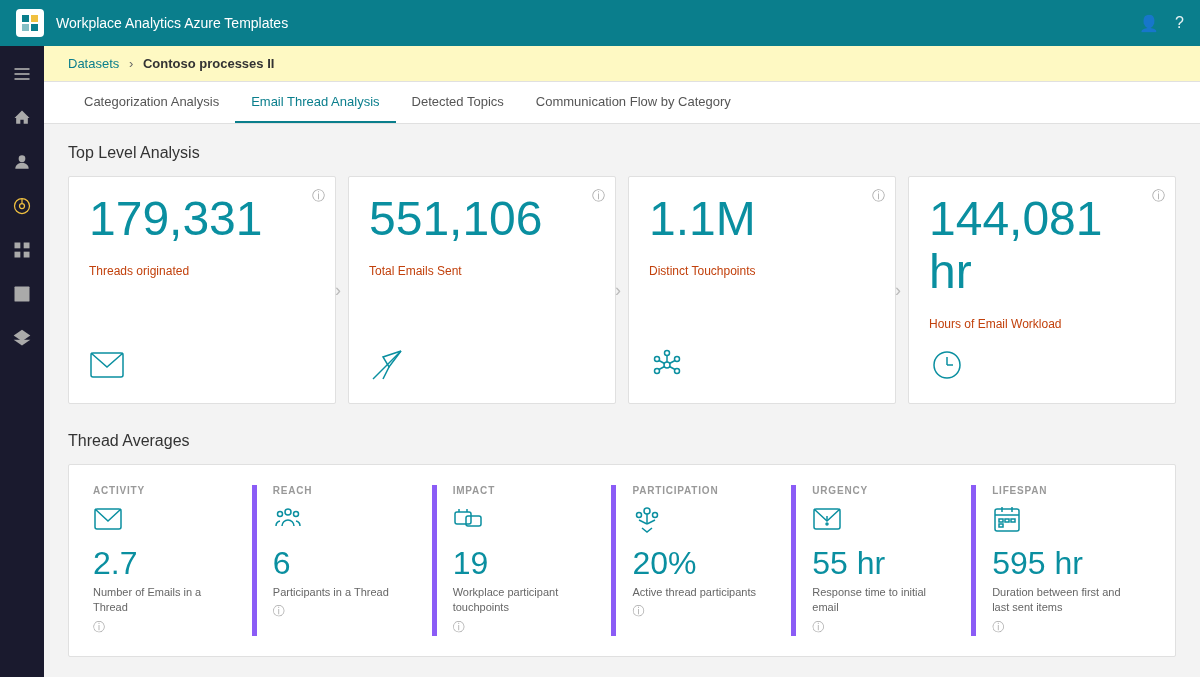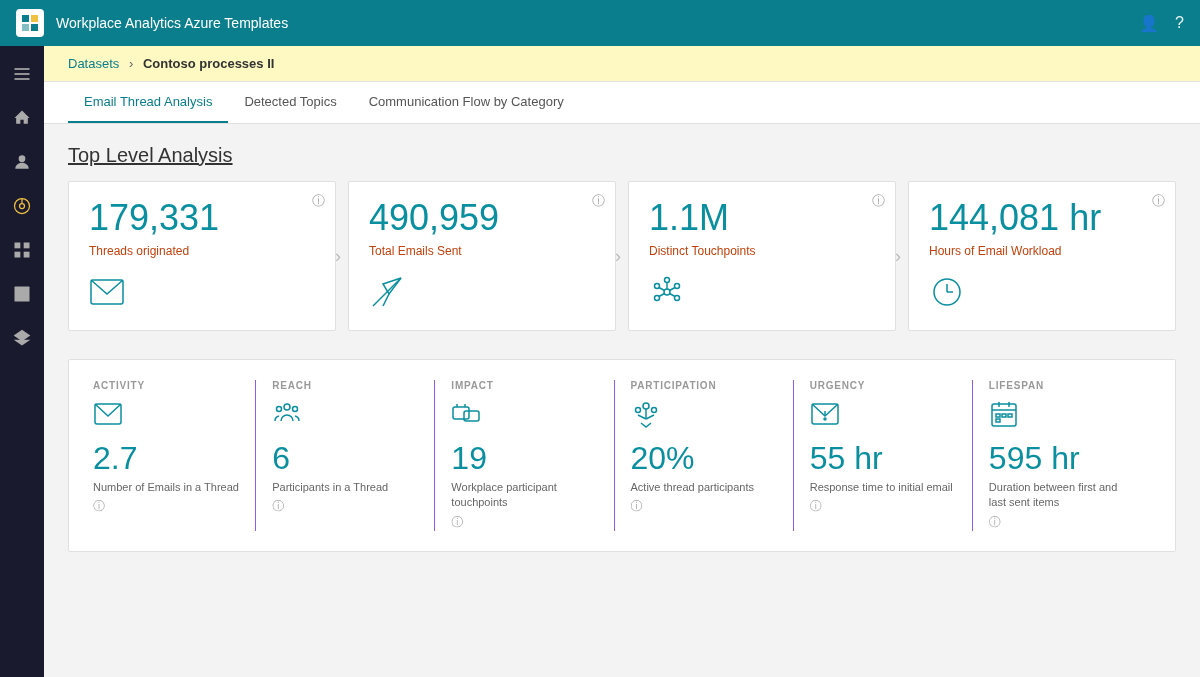--- a/index.html
+++ b/index.html
@@ -88,25 +88,24 @@
     .tab.active {
       color: #0a7e8c;
       border-bottom: 2px solid #0a7e8c;
       font-weight: 500;
     }
 
     
     .page-content { padding: 20px 24px; }
 
     .section-title {
-      font-size: 20px;
+      font-size: 16px;
       font-weight: 400;
       color: #333;
       margin-bottom: 14px;
-      text-decoration: underline;
     }
 
     
     .cards-row {
       display: flex;
       gap: 12px;
       margin-bottom: 28px;
     }
 
     .stat-card {
@@ -129,25 +128,25 @@
     .card-nav-arrow {
       position: absolute;
       right: -6px;
       top: 50%;
       transform: translateY(-50%);
       color: #bbb;
       font-size: 18px;
       z-index: 2;
     }
     .card-value {
-      font-size: 36px;
+      font-size: 48px;
       font-weight: 300;
       color: #0a8fa0;
       line-height: 1.1;
-      margin-bottom: 6px;
+      margin-bottom: 18px;
     }
     .card-label {
       font-size: 12px;
       color: #c2410c;
       margin-bottom: 16px;
     }
     .card-icon {
       margin-top: auto;
       color: #0a8fa0;
       font-size: 28px;
@@ -166,21 +165,21 @@
     .averages-row {
       display: flex;
       gap: 0;
     }
     .avg-item {
       flex: 1;
       display: flex;
       flex-direction: column;
       align-items: flex-start;
       padding: 0 16px;
-      border-right: 1px solid #8b5cf6;
+      border-right: 5px solid #8b5cf6;
       position: relative;
     }
     .avg-item:first-child { padding-left: 0; }
     .avg-item:last-child { border-right: none; align-items: center; }
     .avg-category {
       font-size: 10px;
       font-weight: 600;
       color: #999;
       letter-spacing: 0.08em;
       text-transform: uppercase;
@@ -286,20 +285,21 @@
 
   <div class="content">
 
     <div class="breadcrumb-bar">
       <span style="color:#0a7e8c;cursor:pointer;">Datasets</span>
       <span class="sep">›</span>
       <span class="current">Contoso processes II</span>
     </div>
 
     <div class="tabs-bar">
+      <div class="tab">Categorization Analysis</div>
       <div class="tab active">Email Thread Analysis</div>
       <div class="tab">Detected Topics</div>
       <div class="tab">Communication Flow by Category</div>
     </div>
 
     <div class="page-content">
 
       <div class="section-title">Top Level Analysis</div>
 
       <div class="cards-row">
@@ -312,21 +312,21 @@
             <svg viewBox="0 0 36 36">
                 <rect x="2" y="6" width="32" height="24" rx="2"></rect>
                 <polyline points="2,6 18,20 34,6"></polyline>
               </svg>
           </div>
           <span class="card-nav-arrow">›</span>
         </div>
 
         <div class="stat-card">
           <span class="card-info-icon">ⓘ</span>
-          <div class="card-value">490,959</div>
+          <div class="card-value">551,106</div>
           <div class="card-label">Total Emails Sent</div>
           <div class="card-icon">
             <svg viewBox="0 0 36 36">
                 <line x1="4" y1="32" x2="32" y2="4"></line>
                 <polyline points="32,4 14,10 20,20 32,4"></polyline>
                 <line x1="20" y1="20" x2="14" y2="32"></line>
               </svg>
           </div>
           <span class="card-nav-arrow">›</span>
         </div>
@@ -360,20 +360,21 @@
           <div class="card-icon">
             <svg viewBox="0 0 36 36">
                 <circle cx="18" cy="18" r="13"></circle>
                 <line x1="18" y1="18" x2="18" y2="10"></line>
                 <line x1="18" y1="18" x2="24" y2="18"></line>
               </svg>
           </div>
         </div>
       </div>
 
+      <div class="section-title">Thread Averages</div>
 
       <div class="averages-card">
         <div class="averages-row">
 
           <div class="avg-item">
             <div class="avg-item-inner">
               <div class="avg-category">ACTIVITY</div>
               <div class="avg-icon">
                 <svg viewBox="0 0 30 30">
                     <rect x="2" y="5" width="26" height="20" rx="2"></rect>

